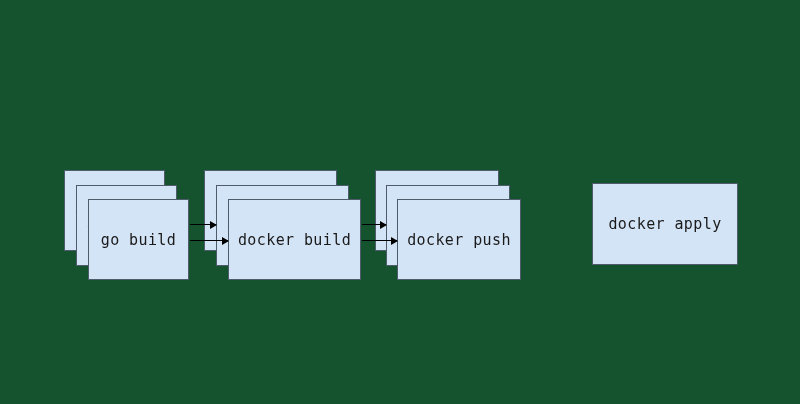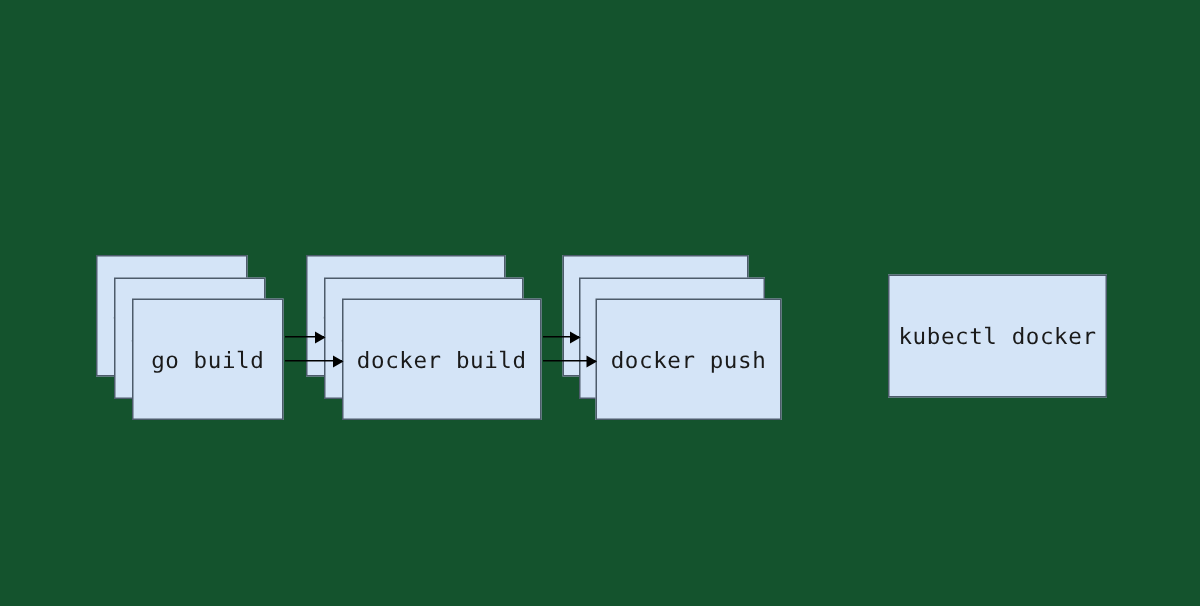--- a/index.html
+++ b/index.html
@@ -84,19 +84,19 @@
     <div class="node back" style="left: 375px; top: 170px; width: 124px; height: 81px; background: rgb(212, 228, 247); border-color: rgb(77, 91, 107); color: rgb(26, 26, 26); z-index: 10;">
       <span class="node-label">docker push</span>
     </div>
     <div class="node back" style="left: 386px; top: 185px; width: 124px; height: 81px; background: rgb(212, 228, 247); border-color: rgb(77, 91, 107); color: rgb(26, 26, 26); z-index: 11;">
       <span class="node-label">docker push</span>
     </div>
     <div class="node front" style="left: 397px; top: 199px; width: 124px; height: 81px; background: rgb(212, 228, 247); border-color: rgb(77, 91, 107); color: rgb(26, 26, 26); z-index: 12;">
       <span class="node-label">docker push</span>
     </div>
     <div class="node front" style="left: 592px; top: 183px; width: 146px; height: 82px; background: rgb(212, 228, 247); border-color: rgb(77, 91, 107); color: rgb(26, 26, 26); z-index: 10;">
-      <span class="node-label">kubectl docker</span>
+      <span class="node-label">docker apply</span>
     </div>
     <div class="arrow" style="left: 190px; top: 224px; width: 26px; border-top-color: rgb(0, 0, 0); z-index: 11;"></div>
     <div class="arrow" style="left: 190px; top: 240px; width: 38px; border-top-color: rgb(0, 0, 0); z-index: 12;"></div>
     <div class="arrow" style="left: 362px; top: 224px; width: 24px; border-top-color: rgb(0, 0, 0); z-index: 13;"></div>
     <div class="arrow" style="left: 362px; top: 240px; width: 35px; border-top-color: rgb(0, 0, 0); z-index: 14;"></div>
   </div>
 
 </body></html>

